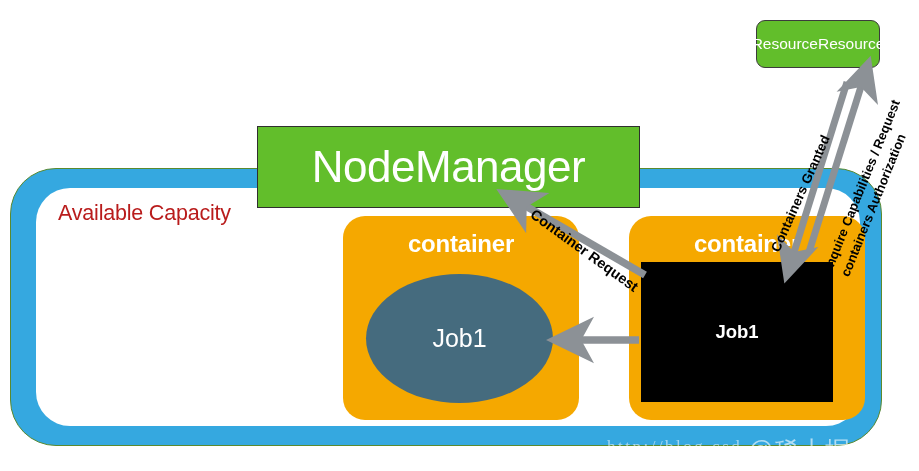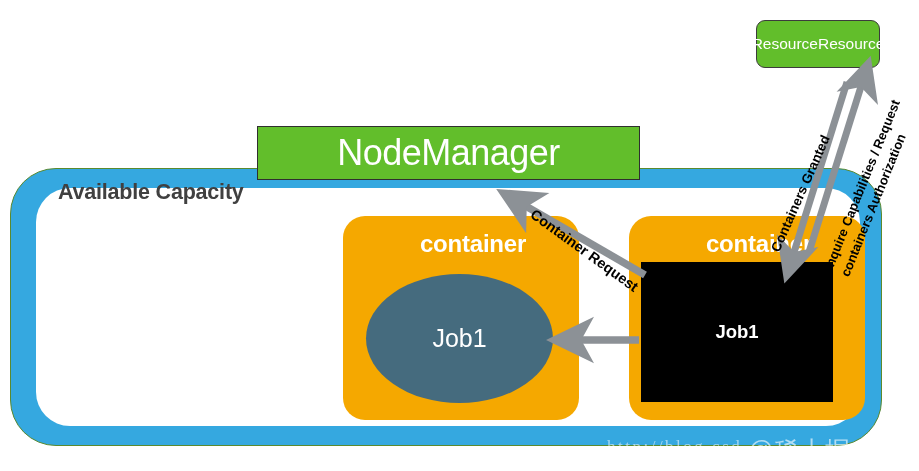--- a/index.html
+++ b/index.html
@@ -36,45 +36,45 @@
     height: 238px;
     background: #ffffff;
     border-radius: 34px;
     box-sizing: border-box;
   }
 
   
   .capacity-label {
     position: absolute;
     left: 58px;
-    top: 178px;
+    top: 199px;
     width: 280px;
-    color: #404040;
+    color: #b91c1c;
     font-size: 21.5px;
-    font-weight: bold;
+    font-weight: normal;
     line-height: 1.33;
     letter-spacing: -0.2px;
   }
   .capacity-label .line { display: block; }
 
   
   .nodemanager {
     position: absolute;
     left: 257px;
     top: 126px;
     width: 383px;
-    height: 54px;
+    height: 82px;
     background: #62be2b;
     border: 1.2px solid #2f2f2f;
     box-sizing: border-box;
     display: flex;
     align-items: center;
     justify-content: center;
     color: #ffffff;
-    font-size: 36px;
+    font-size: 44px;
     letter-spacing: -0.5px;
   }
 
   
   .resourcemanager {
     position: absolute;
     left: 756px;
     top: 20px;
     width: 124px;
     height: 48px;
@@ -105,21 +105,20 @@
   .container-title {
     position: absolute;
     top: 14px;
     left: 0;
     width: 100%;
     text-align: center;
     color: #ffffff;
     font-size: 24px;
     font-weight: bold;
     letter-spacing: -0.2px;
-    padding-left: 12px;
   }
   .container-right .container-title { text-align: center; }
 
   
   .task-ellipse {
     position: absolute;
     left: 366px;
     top: 274px;
     width: 187px;
     height: 129px;

